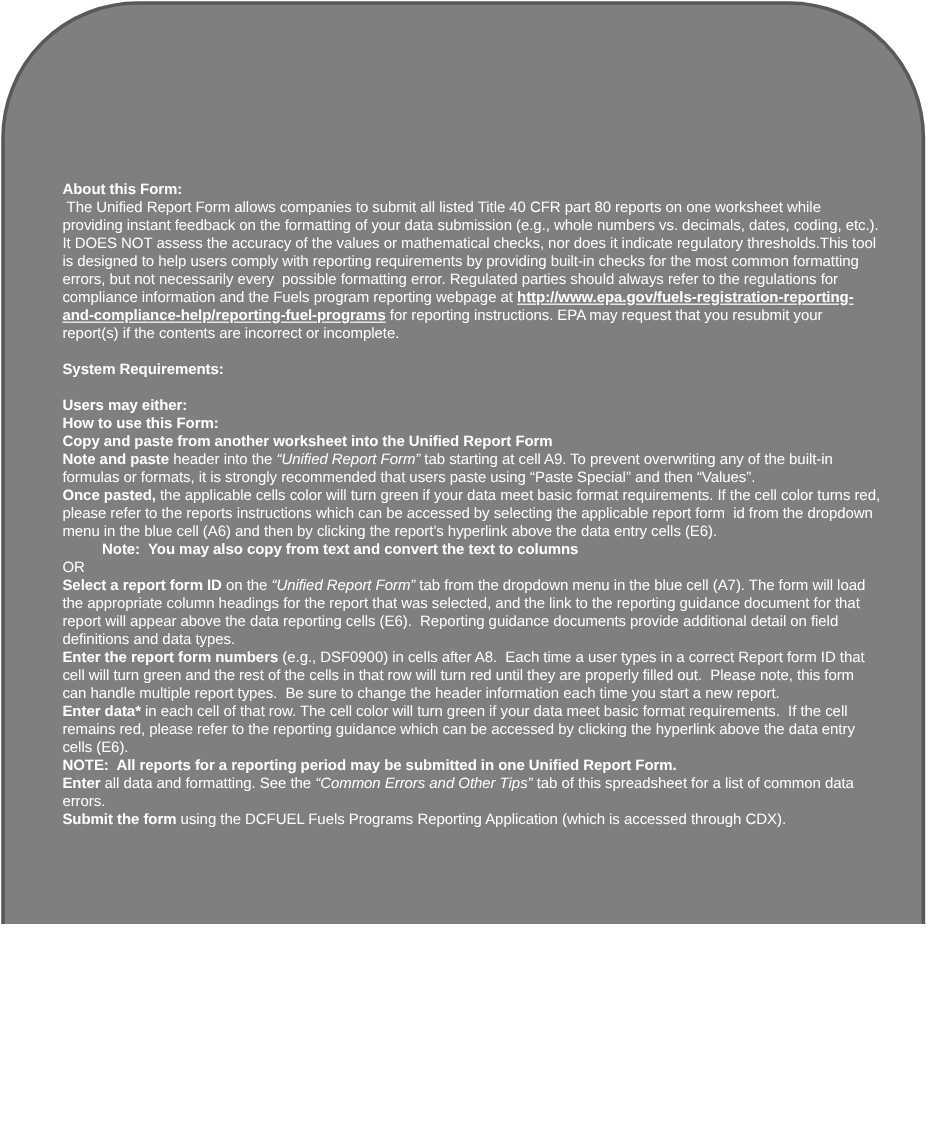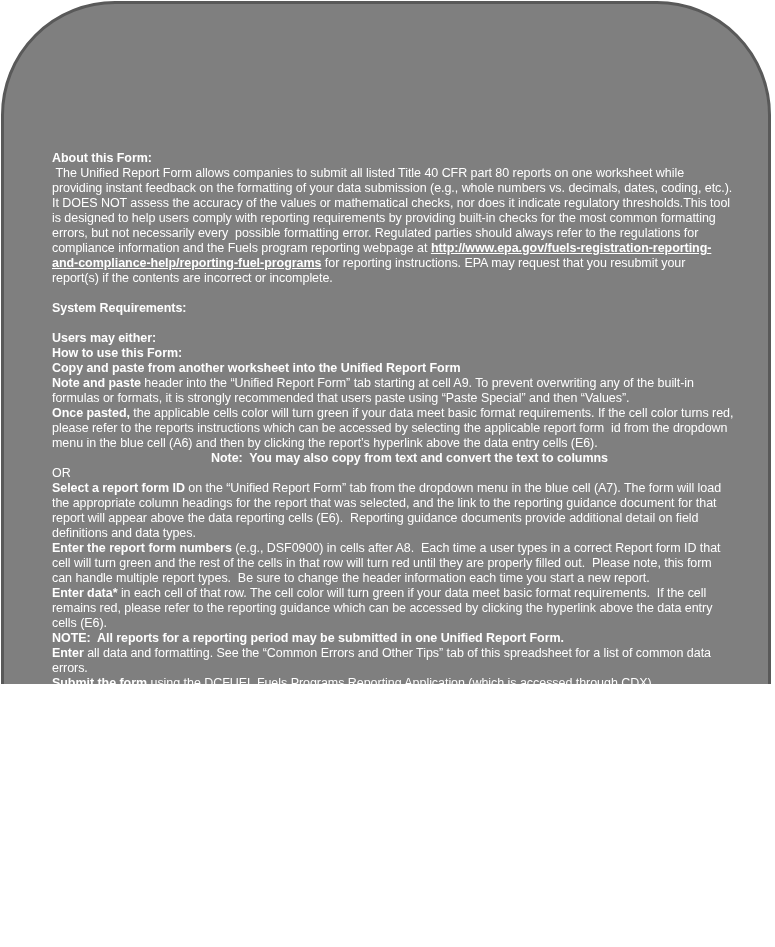--- a/index.html
+++ b/index.html
@@ -4,21 +4,21 @@
 <style>
   html, body {
     margin: 0;
     padding: 0;
     background: #ffffff;
     font-family: "Liberation Sans", sans-serif;
   }
   .canvas {
     position: relative;
     width: 775px;
-    height: 684px;
+    height: 770px;
     background: #ffffff;
     overflow: hidden;
   }
   .shape {
     position: absolute;
     left: 1px;
     top: 1px;
     width: 770px;
     height: 943px;
     box-sizing: border-box;
@@ -34,23 +34,23 @@
     color: #ffffff;
     font-size: 12.5px;
     line-height: 15px;
     letter-spacing: -0.05px;
   }
   .block {
     white-space: pre-wrap;
     min-height: 15px;
   }
   .block.spacer { height: 15px; }
-  .block.indent { padding-left: 33px; text-align: center; }
+  .block.indent { padding-left: 33px; }
   .r-b { font-weight: bold; }
-  .r-i { }
+  .r-i { font-style: italic; }
   .r-u { text-decoration: underline; }
   a.run-link {
     color: inherit;
     cursor: pointer;
   }
 </style>
 </head>
 <body>
 
 <div class="canvas" style="background: rgb(255, 255, 255);">

